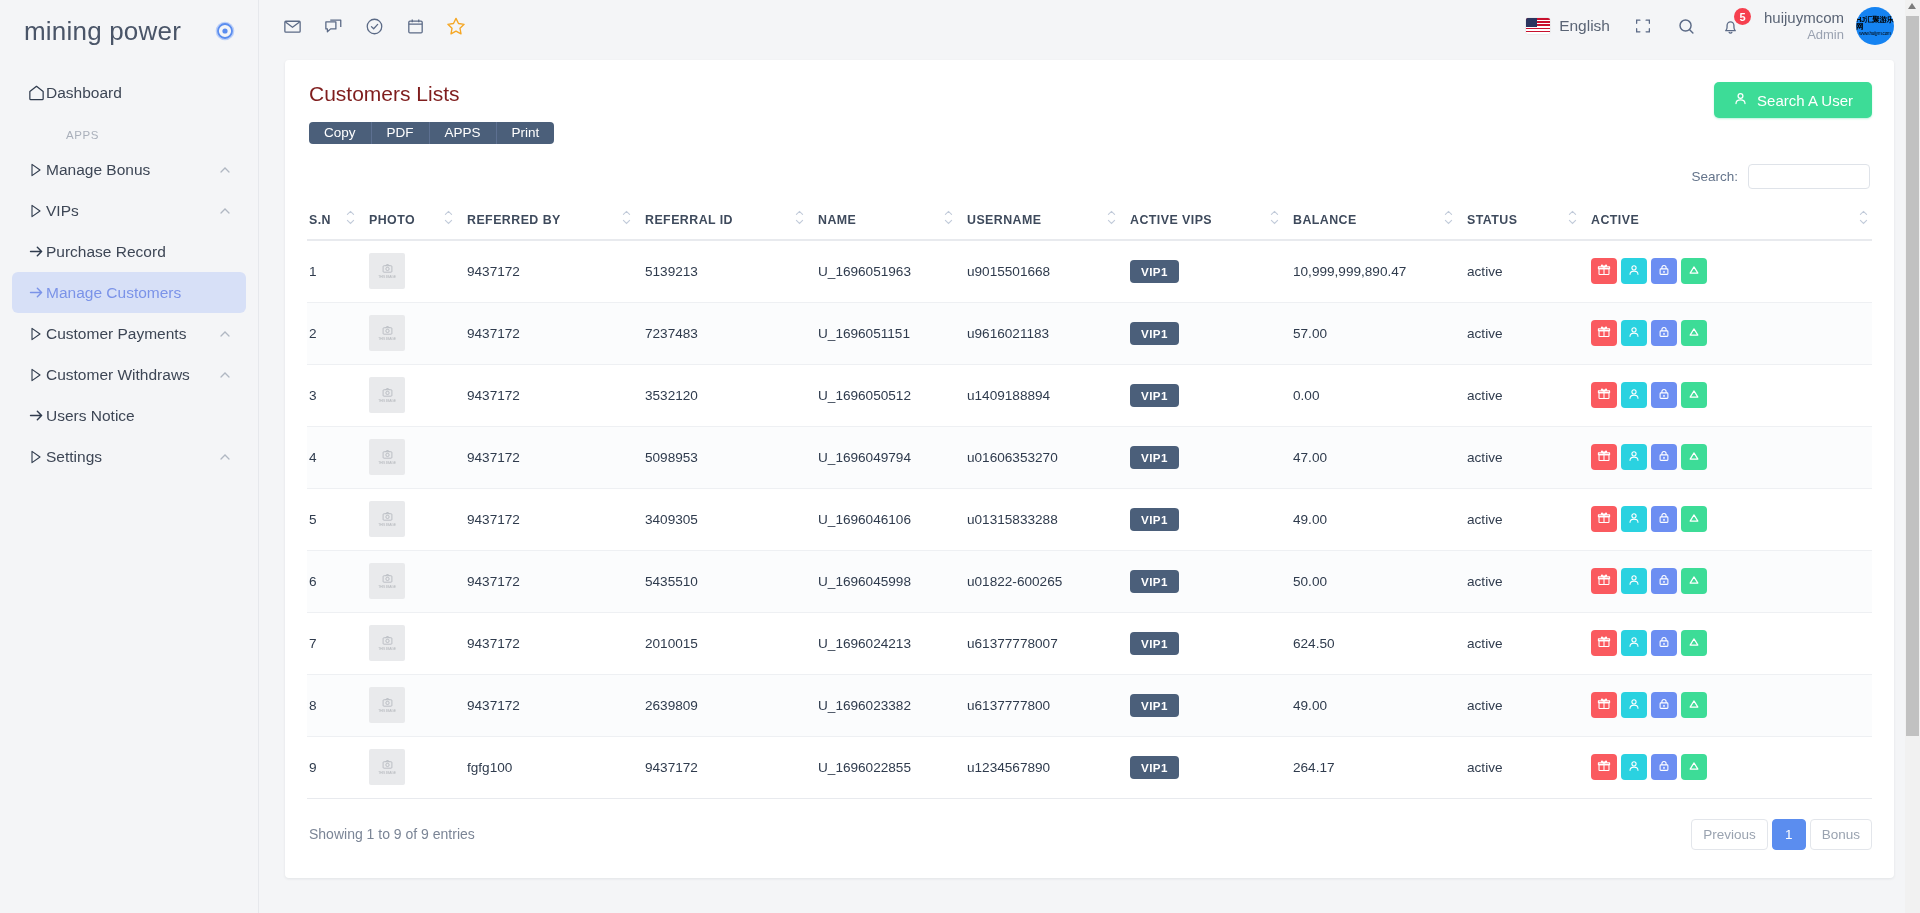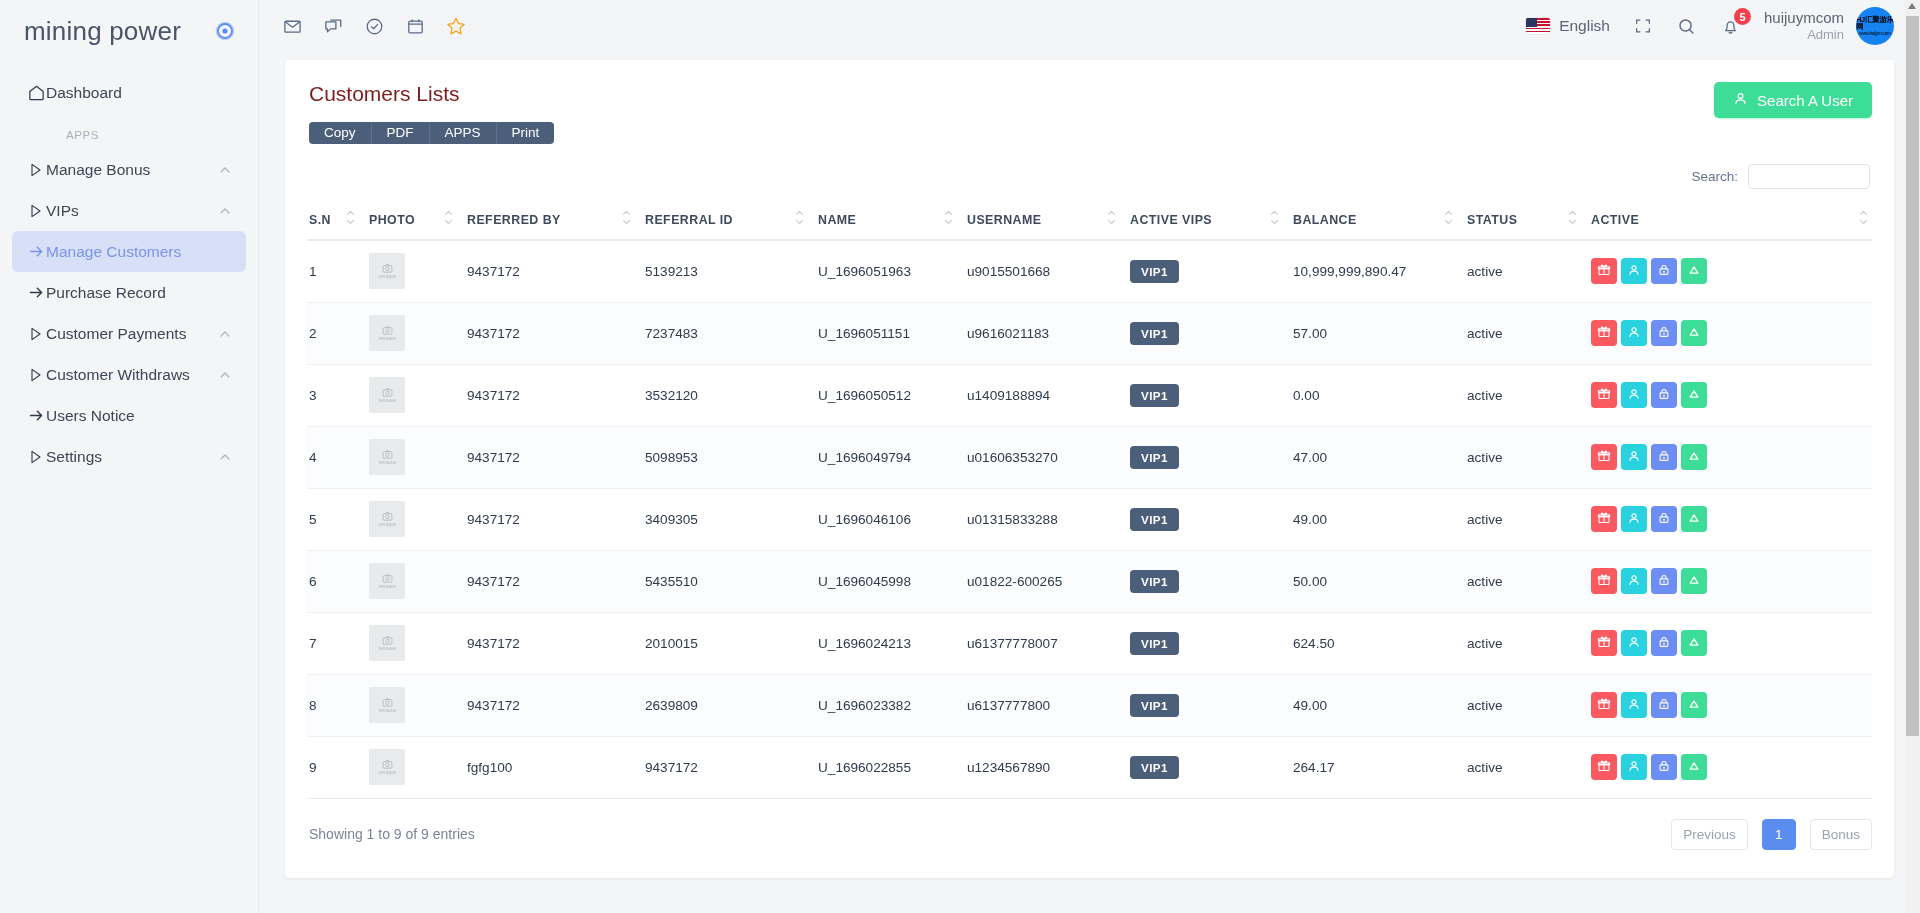--- a/index.html
+++ b/index.html
@@ -139,21 +139,21 @@
   }
   .act-group { display: flex; gap: 4px; }
   .act-btn {
     width: 26px; height: 26px; border: 0; border-radius: 4px; cursor: pointer;
     display: flex; align-items: center; justify-content: center; padding: 0;
   }
 
   
   .tfoot { display: flex; align-items: center; justify-content: space-between; margin-top: 20px; }
   .entries { font-size: 14px; color: #7b8596; padding-left: 2px; }
-  .pager { display: flex; gap: 14px; }
+  .pager { display: flex; gap: 4px; }
   .page-btn {
     min-width: 34px; height: 31px; border: 1px solid #e3e6eb; background: #fff;
     color: #9aa3b0; font-size: 13.5px; border-radius: 4px; cursor: pointer;
     font-family: inherit; padding: 0 11px;
   }
   .page-btn.current { background: #5b8def; border-color: #5b8def; color: #fff; }
 
   
   .vscroll { position: absolute; top: 0; right: 0; width: 15px; height: 913px; background: #f1f1f1; }
   .vscroll .thumb { position: absolute; top: 16px; left: 1px; width: 13px; height: 720px; background: #c1c1c1; border-radius: 0; }
@@ -210,36 +210,36 @@
             </svg>
         </span>
         <span class="lbl">VIPs</span>
         <span class="caret">
           <svg viewBox="0 0 14 14" width="14" height="14" fill="none" stroke="#8d96a6" stroke-width="1.3" stroke-linecap="round">
               <path d="M3 9l4-4 4 4"></path>
             </svg>
         </span>
       </div>
 
+      <div class="nav-item">
+        <span class="ico">
+          <svg viewBox="0 0 20 20" width="17" height="17" fill="none" stroke="#2f3b4d" stroke-width="1.7" stroke-linecap="round" stroke-linejoin="round">
+              <path d="M3 10h13M11 5l5 5-5 5"></path>
+            </svg>
+        </span>
+        <span class="lbl">Purchase Record</span>
+      </div>
+
       <div class="nav-item active">
         <span class="ico">
           <svg viewBox="0 0 20 20" width="17" height="17" fill="none" stroke="#7b93e8" stroke-width="1.7" stroke-linecap="round" stroke-linejoin="round">
               <path d="M3 10h13M11 5l5 5-5 5"></path>
             </svg>
         </span>
         <span class="lbl">Manage Customers</span>
-      </div>
-
-      <div class="nav-item">
-        <span class="ico">
-          <svg viewBox="0 0 20 20" width="17" height="17" fill="none" stroke="#2f3b4d" stroke-width="1.7" stroke-linecap="round" stroke-linejoin="round">
-              <path d="M3 10h13M11 5l5 5-5 5"></path>
-            </svg>
-        </span>
-        <span class="lbl">Purchase Record</span>
       </div>
 
       <div class="nav-item">
         <span class="ico">
           <svg viewBox="0 0 20 20" width="16" height="16" fill="none" stroke="#2f3b4d" stroke-width="1.4" stroke-linejoin="round">
               <path d="M5 3l10 7-10 7z"></path>
             </svg>
         </span>
         <span class="lbl">Customer Payments</span>
         <span class="caret">

